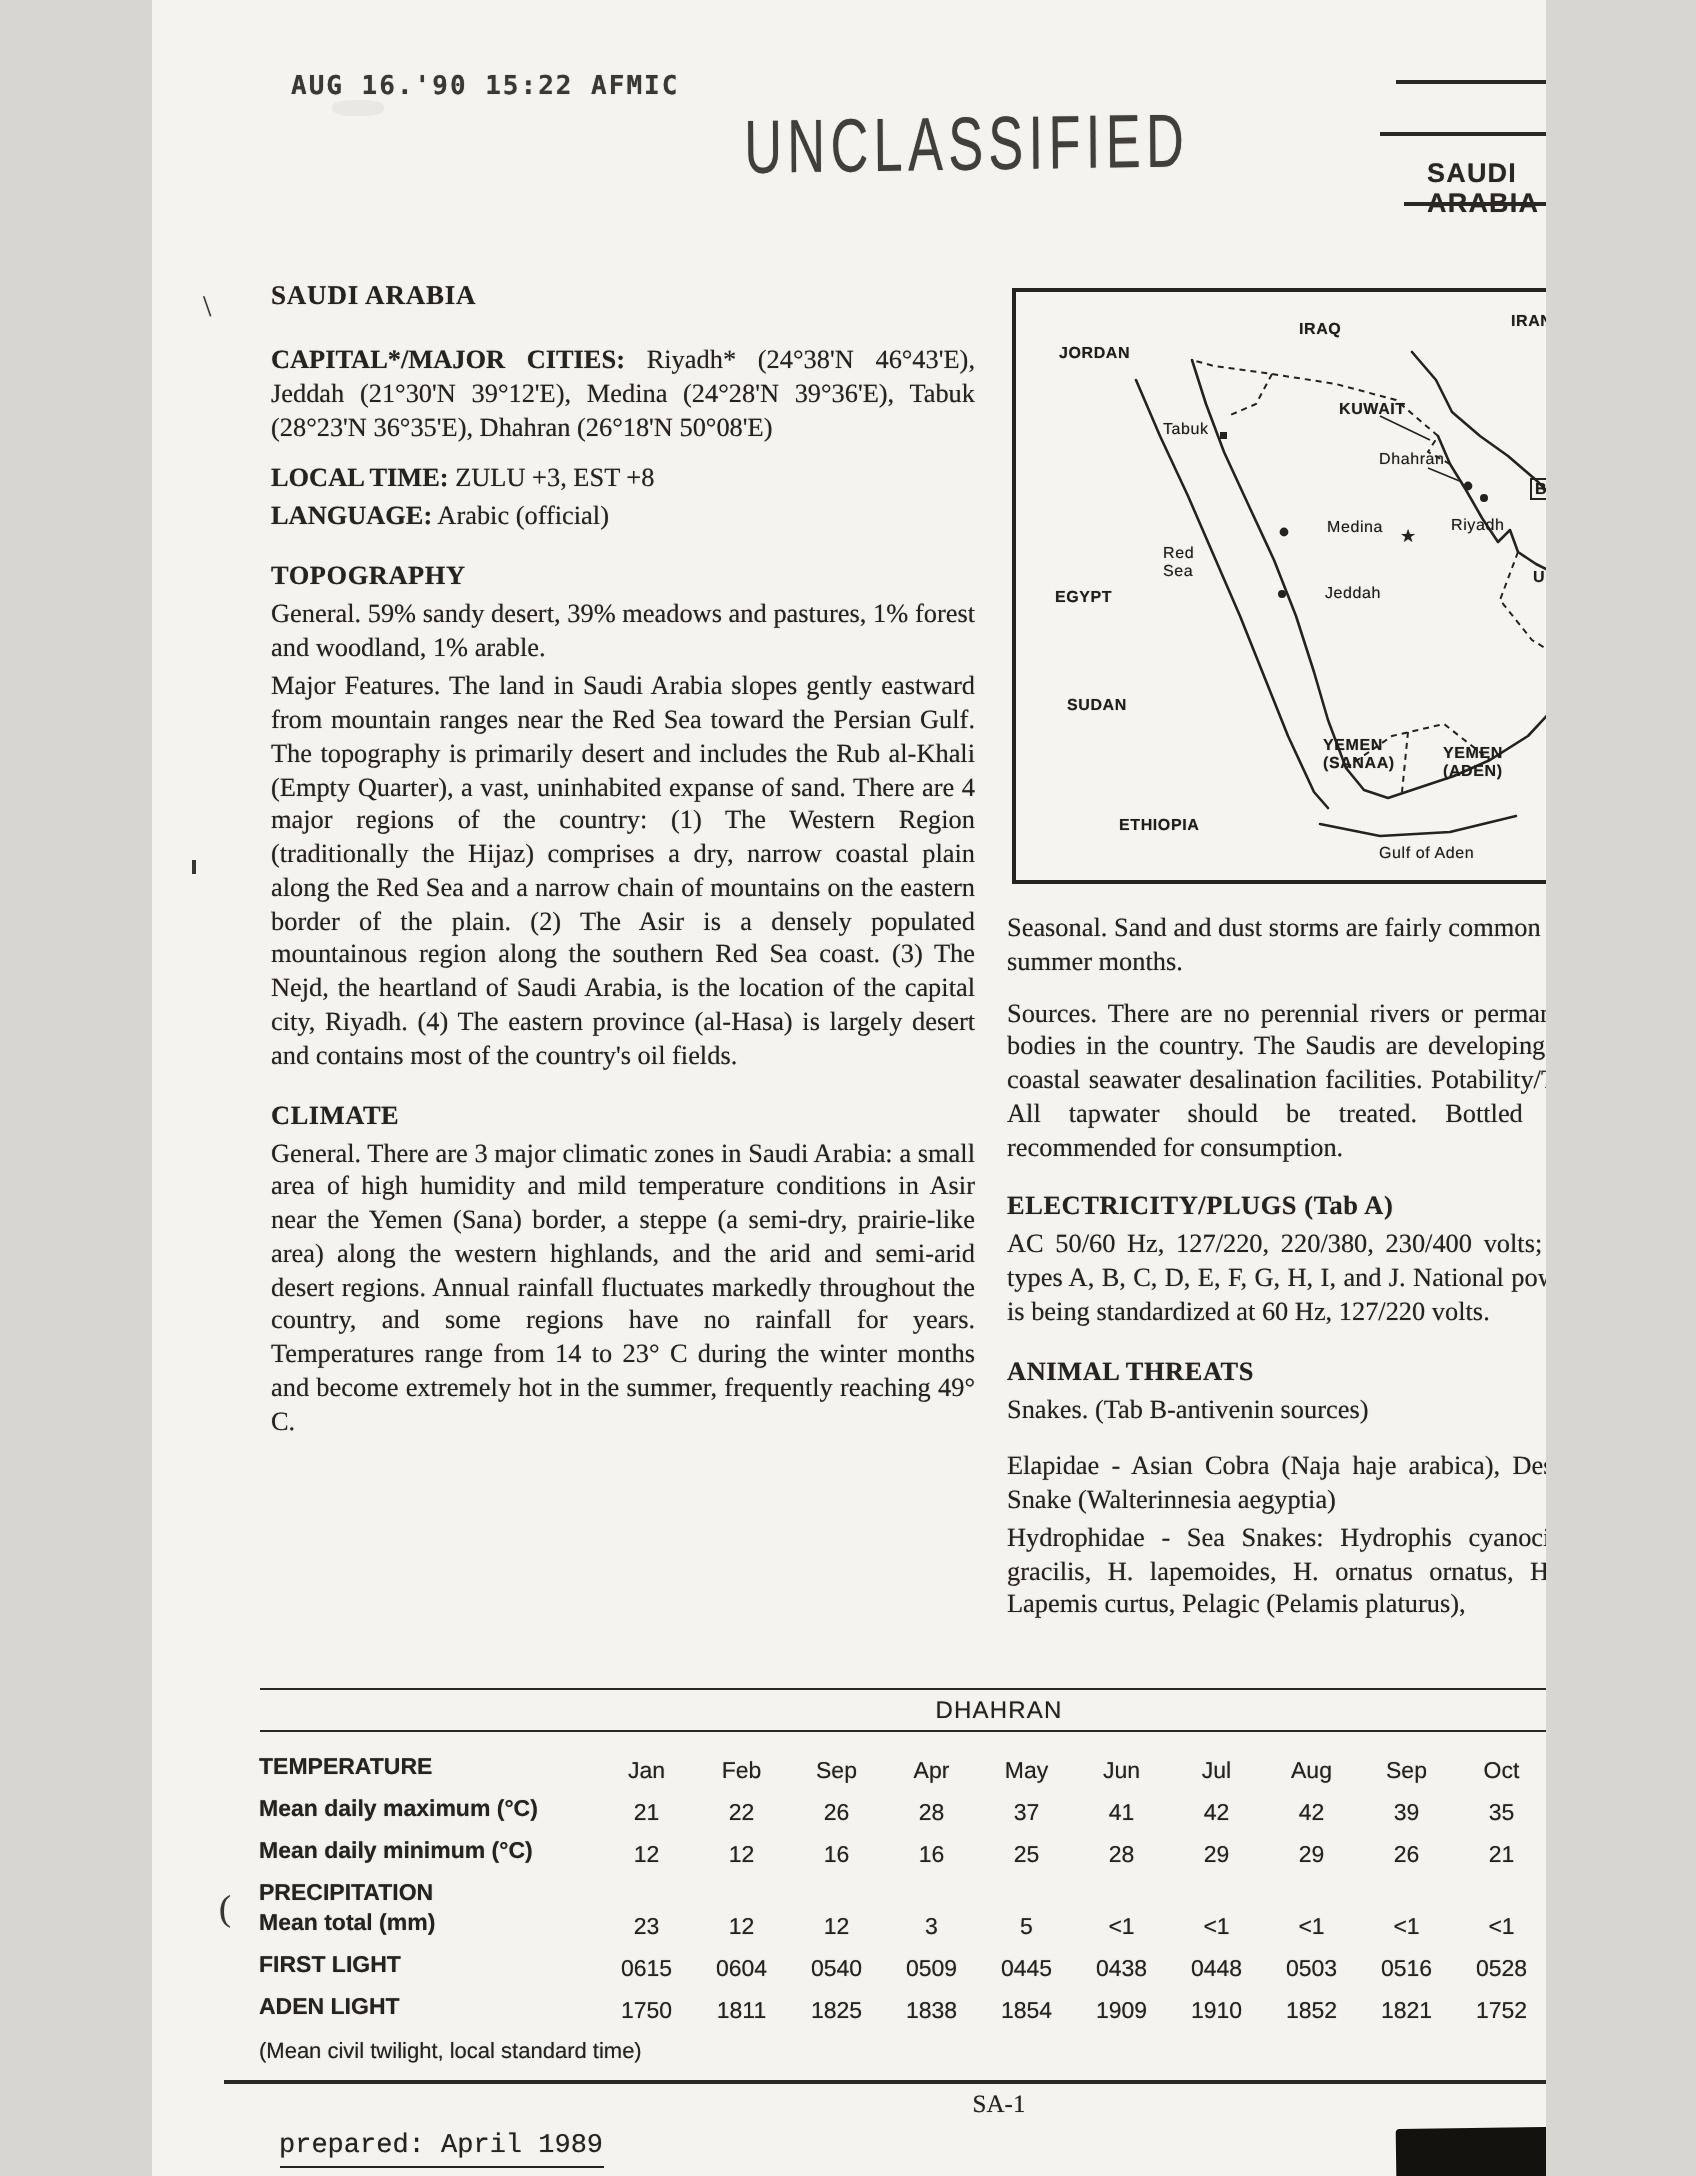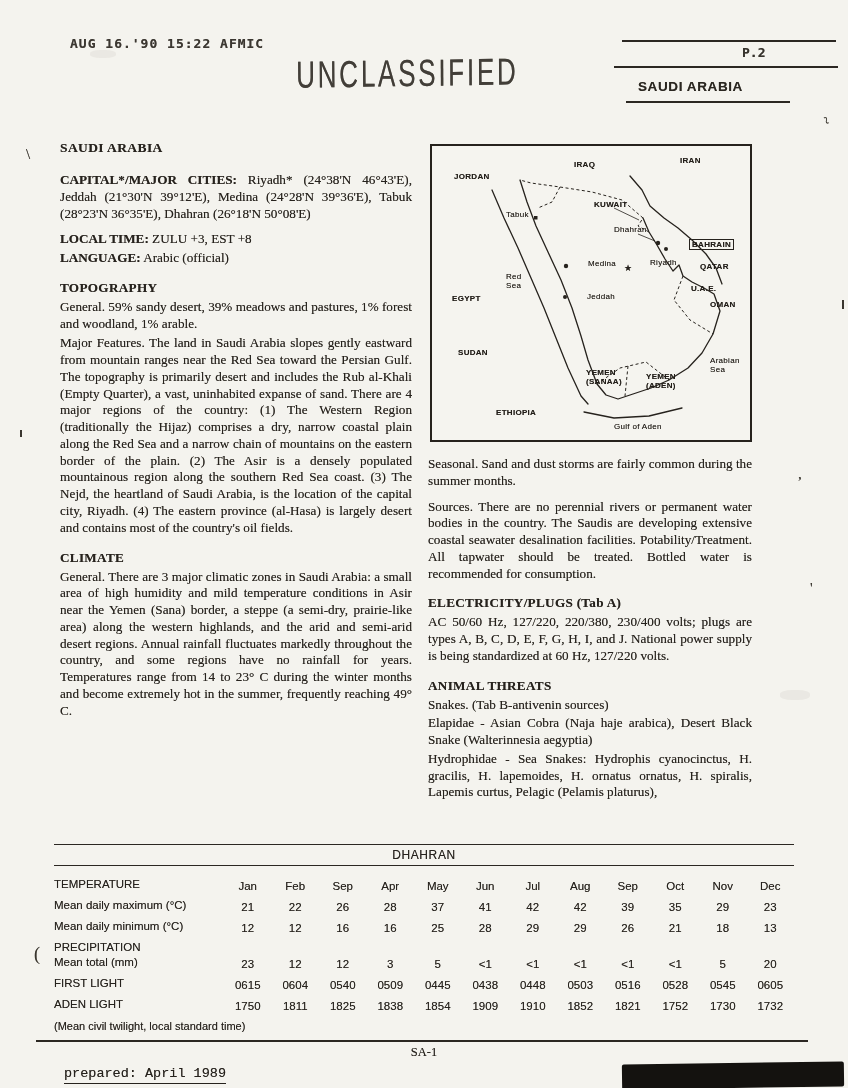--- a/index.html
+++ b/index.html
@@ -1,17 +1,17 @@
 <!DOCTYPE html>
 <html><head>
 <meta charset="utf-8">
 <style>
   html,body{margin:0;padding:0;background:#d8d6d0;}
   .page{
-    position:relative; width:848px; height:1088px; margin:0 auto;
+    position:relative; width:697px; height:1088px; margin:0 auto;
     background:#f4f3ee; overflow:hidden; color:#26221d;
     font-family:"Liberation Serif", serif;
     text-shadow:0 0 .5px rgba(45,40,33,.55);
   }
   
   .fax-line{position:absolute; left:70px; top:36px; font-family:"DejaVu Sans Mono",monospace;
     font-size:13px; font-weight:700; letter-spacing:1px; color:#3b3731;}
   .rule{position:absolute; background:#2b2722; height:2px;}
   .rule-top-right{left:622px; top:40px; width:214px;}
   .rule-mid-right{left:614px; top:66px; width:224px; height:1.5px;}
@@ -43,21 +43,21 @@
   .mlabel.boxed{border:1px solid #26221d; padding:0 2px;}
   
   .table-wrap{position:absolute; left:54px; top:844px; width:740px;
     font-family:"Liberation Sans",sans-serif; color:#26221d;}
   .station{text-align:center; font-size:12px; letter-spacing:.6px; padding:3px 0;
     border-top:1.5px solid #2b2722; border-bottom:1.5px solid #2b2722;}
   .trows{margin-top:8px;}
   .trow{display:grid; grid-template-columns:170px repeat(12,1fr); align-items:end; padding:3px 0;}
   .cell{font-size:11.5px;}
   .cell.num{text-align:center;}
-  .rowlabel{font-size:11.5px; line-height:1.3;}
+  .rowlabel{font-size:11.5px; line-height:1.3;font-weight:bold;}
   .rowsection{font-size:11.5px;}
   .footnote{font-size:11px; margin-top:5px;}
   
   .sa-line{left:36px; top:1040px; width:772px; height:1.5px;}
   .page-code{position:absolute; left:0; top:1045px; width:848px; text-align:center;
     font-size:12.5px;}
   .prepared{position:absolute; left:64px; top:1066px; font-size:13.5px;
     border-bottom:1.5px solid #26221d; padding-bottom:2px;font-family:Liberation Mono, monospace;}
   .blob{position:absolute; left:622px; top:1063px; width:222px; height:25px;
     background:#14120f; transform:rotate(-.8deg); border-radius:2px;}
@@ -127,21 +127,21 @@
             <line x1="206" y1="88" x2="223" y2="95"></line>
             <line x1="182" y1="62" x2="207" y2="74"></line>
           </g>
         </svg>
         <span class="mlabel country" style="left:126px;top:14px">IRAQ</span>
         <span class="mlabel country" style="left:232px;top:10px">IRAN</span>
         <span class="mlabel country" style="left:6px;top:26px">JORDAN</span>
         <span class="mlabel country" style="left:146px;top:54px">KUWAIT</span>
         <span class="mlabel country" style="left:4px;top:148px">EGYPT</span>
         <span class="mlabel country" style="left:10px;top:202px">SUDAN</span>
-        <span class="mlabel country" style="left:48px;top:262px">ETHIOPIA</span>
+        <span class="mlabel country" style="left:36px;top:262px">ETHIOPIA</span>
         <span class="mlabel country" style="left:138px;top:222px">YEMEN
 (SANAA)</span>
         <span class="mlabel country" style="left:198px;top:226px">YEMEN
 (ADEN)</span>
         <span class="mlabel country" style="left:262px;top:154px">OMAN</span>
         <span class="mlabel country" style="left:243px;top:138px">U.A.E.</span>
         <span class="mlabel country" style="left:252px;top:116px">QATAR</span>
         <span class="mlabel country boxed" style="left:241px;top:93px">BAHRAIN</span>
         <span class="mlabel water" style="left:58px;top:126px">Red
 Sea</span>
@@ -156,21 +156,21 @@
       </figure>
 
       <p class="body">Seasonal. Sand and dust storms are fairly common during the summer months.</p>
 
       <p class="body">Sources. There are no perennial rivers or permanent water bodies in the country. The Saudis are developing extensive coastal seawater desalination facilities. Potability/Treatment. All tapwater should be treated. Bottled water is recommended for consumption.</p>
 
       <h3 class="sect">ELECTRICITY/PLUGS (Tab A)</h3>
       <p class="body">AC 50/60 Hz, 127/220, 220/380, 230/400 volts; plugs are types A, B, C, D, E, F, G, H, I, and J. National power supply is being standardized at 60 Hz, 127/220 volts.</p>
 
       <h3 class="sect">ANIMAL THREATS</h3>
-      <p class="body" style="margin-bottom:2px">Snakes. (Tab B-antivenin sources)</p>
+      <p class="body" style="margin-bottom:12px">Snakes. (Tab B-antivenin sources)</p>
       <p class="body" style="margin-bottom:2px">Elapidae - Asian Cobra (Naja haje arabica), Desert Black Snake (Walterinnesia aegyptia)</p>
       <p class="body">Hydrophidae - Sea Snakes: Hydrophis cyanocinctus, H. gracilis, H. lapemoides, H. ornatus ornatus, H. spiralis, Lapemis curtus, Pelagic (Pelamis platurus),</p>
     </section>
   </div>
 
   <section class="table-wrap">
     <div class="station">DHAHRAN</div>
     <div class="trows">
       <div class="trow" id="month-row">
         <div class="cell rowlabel">TEMPERATURE</div>

